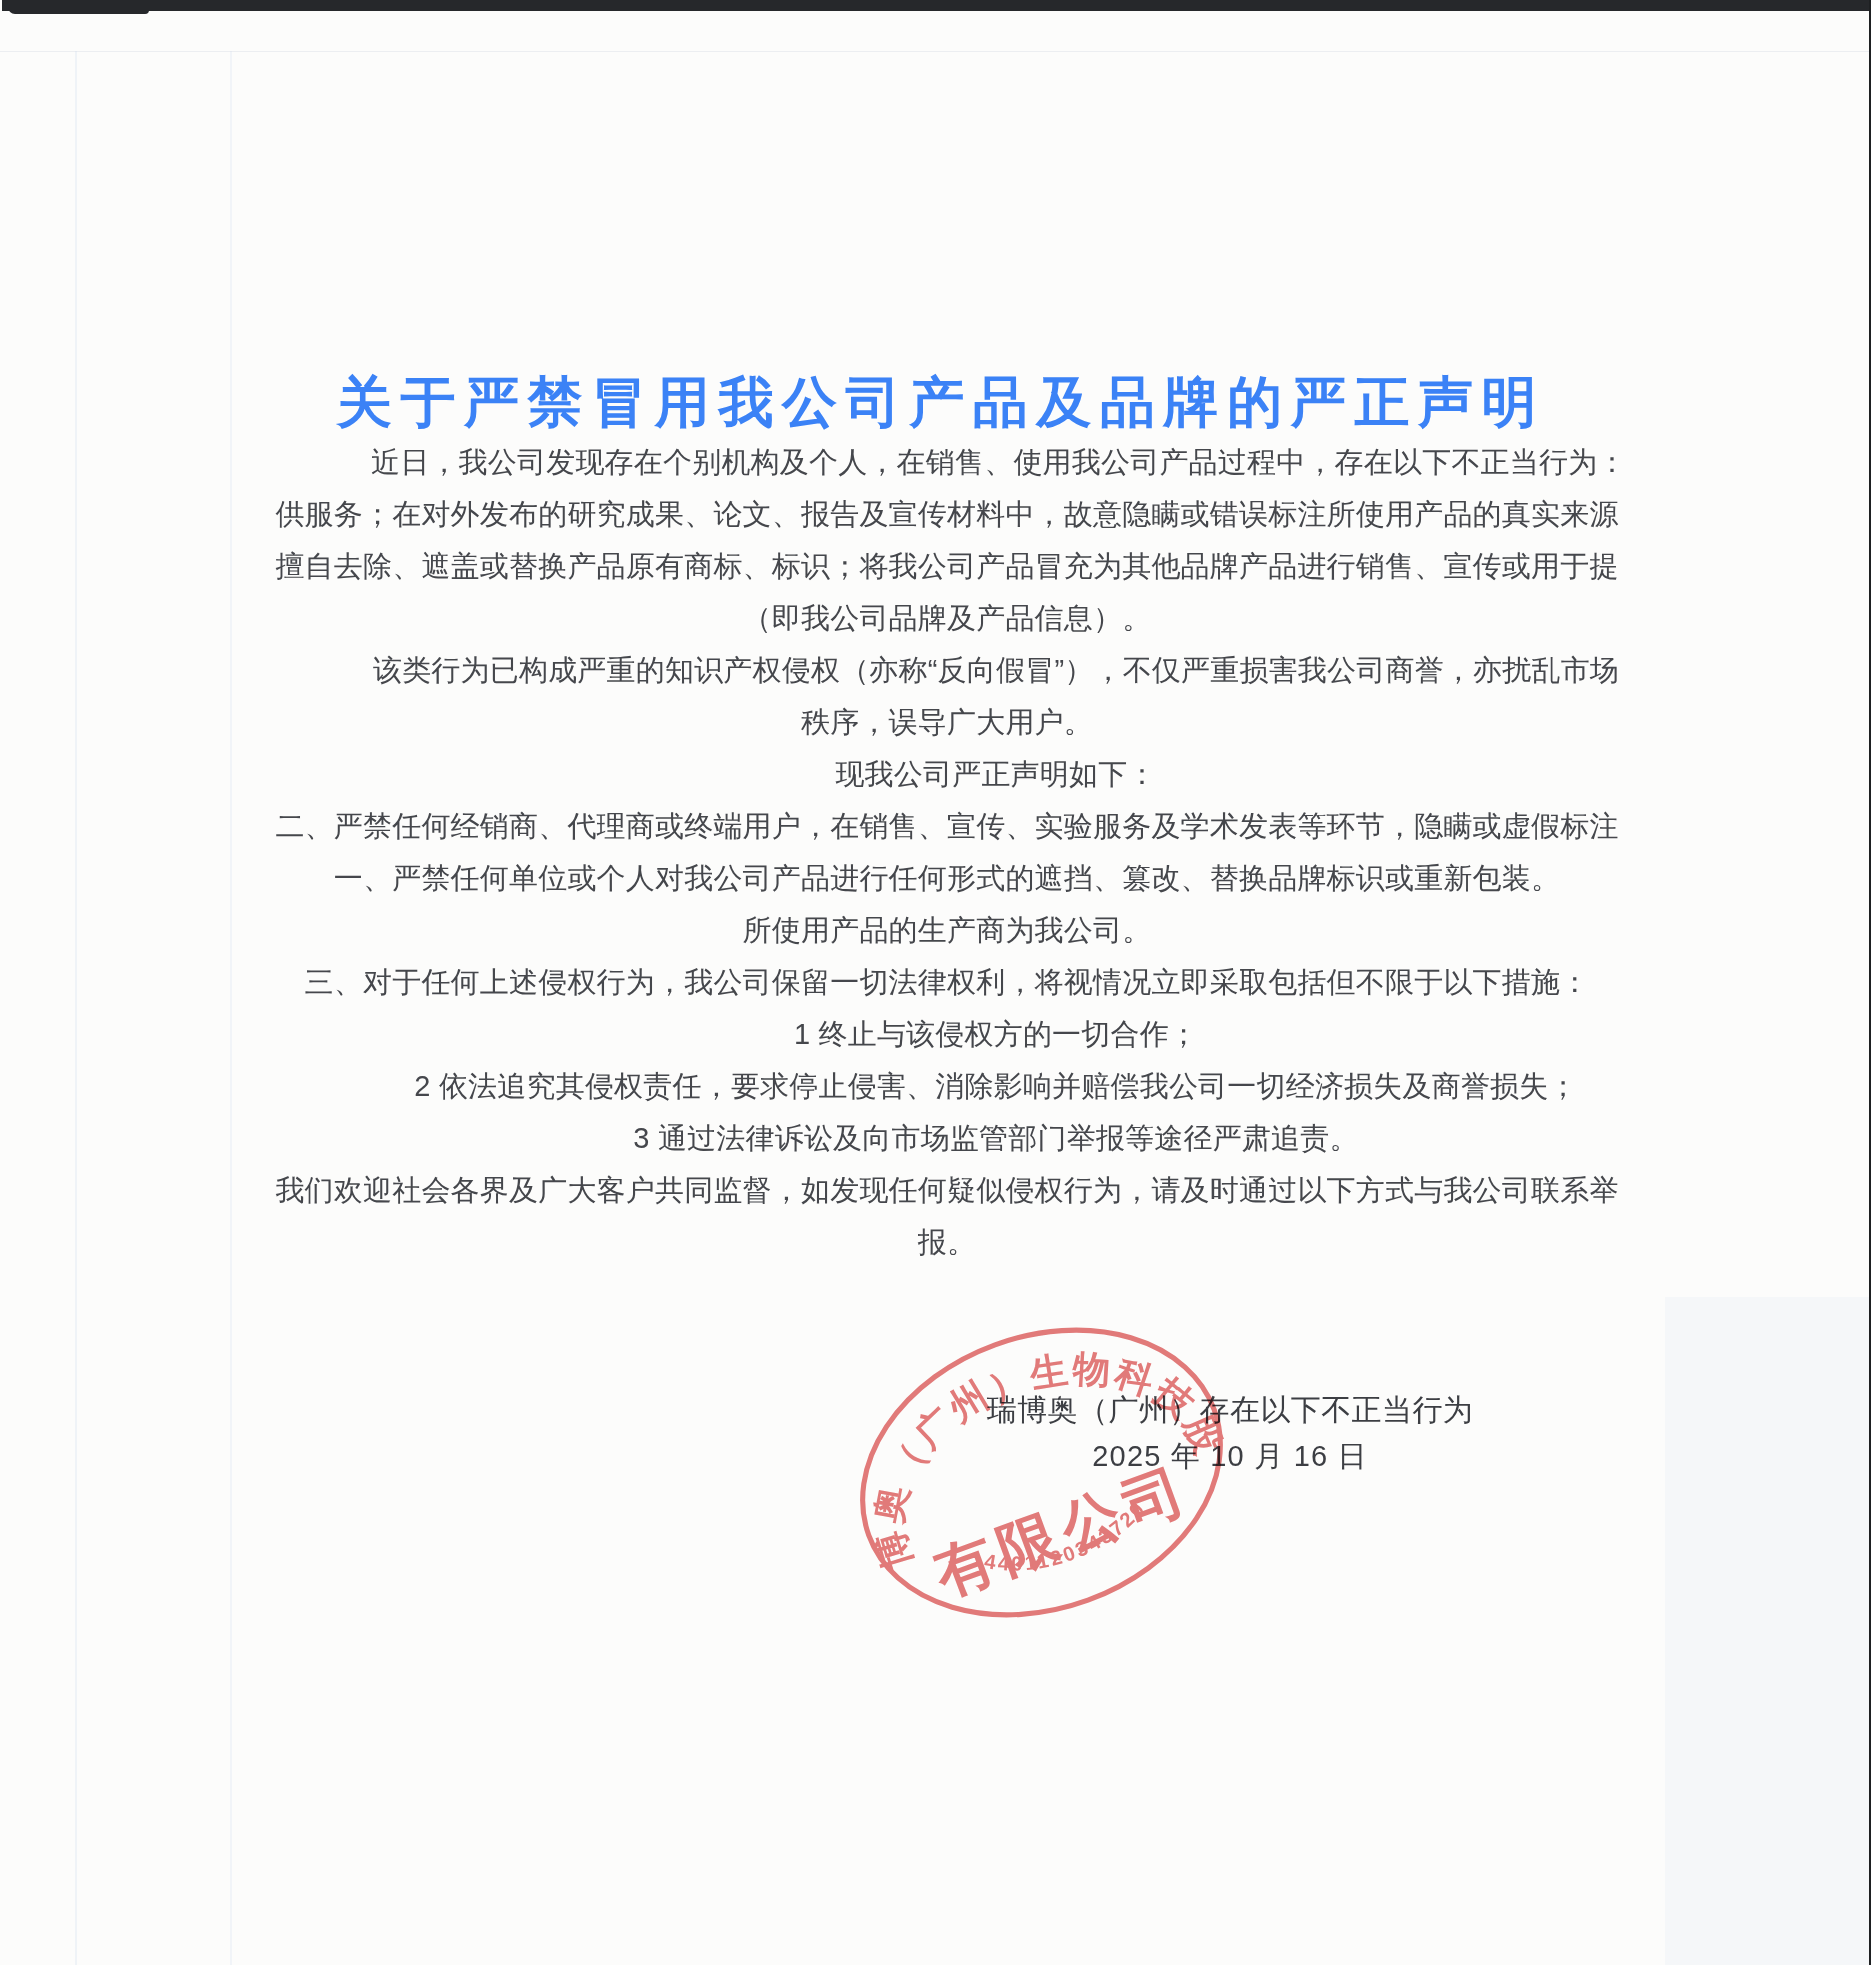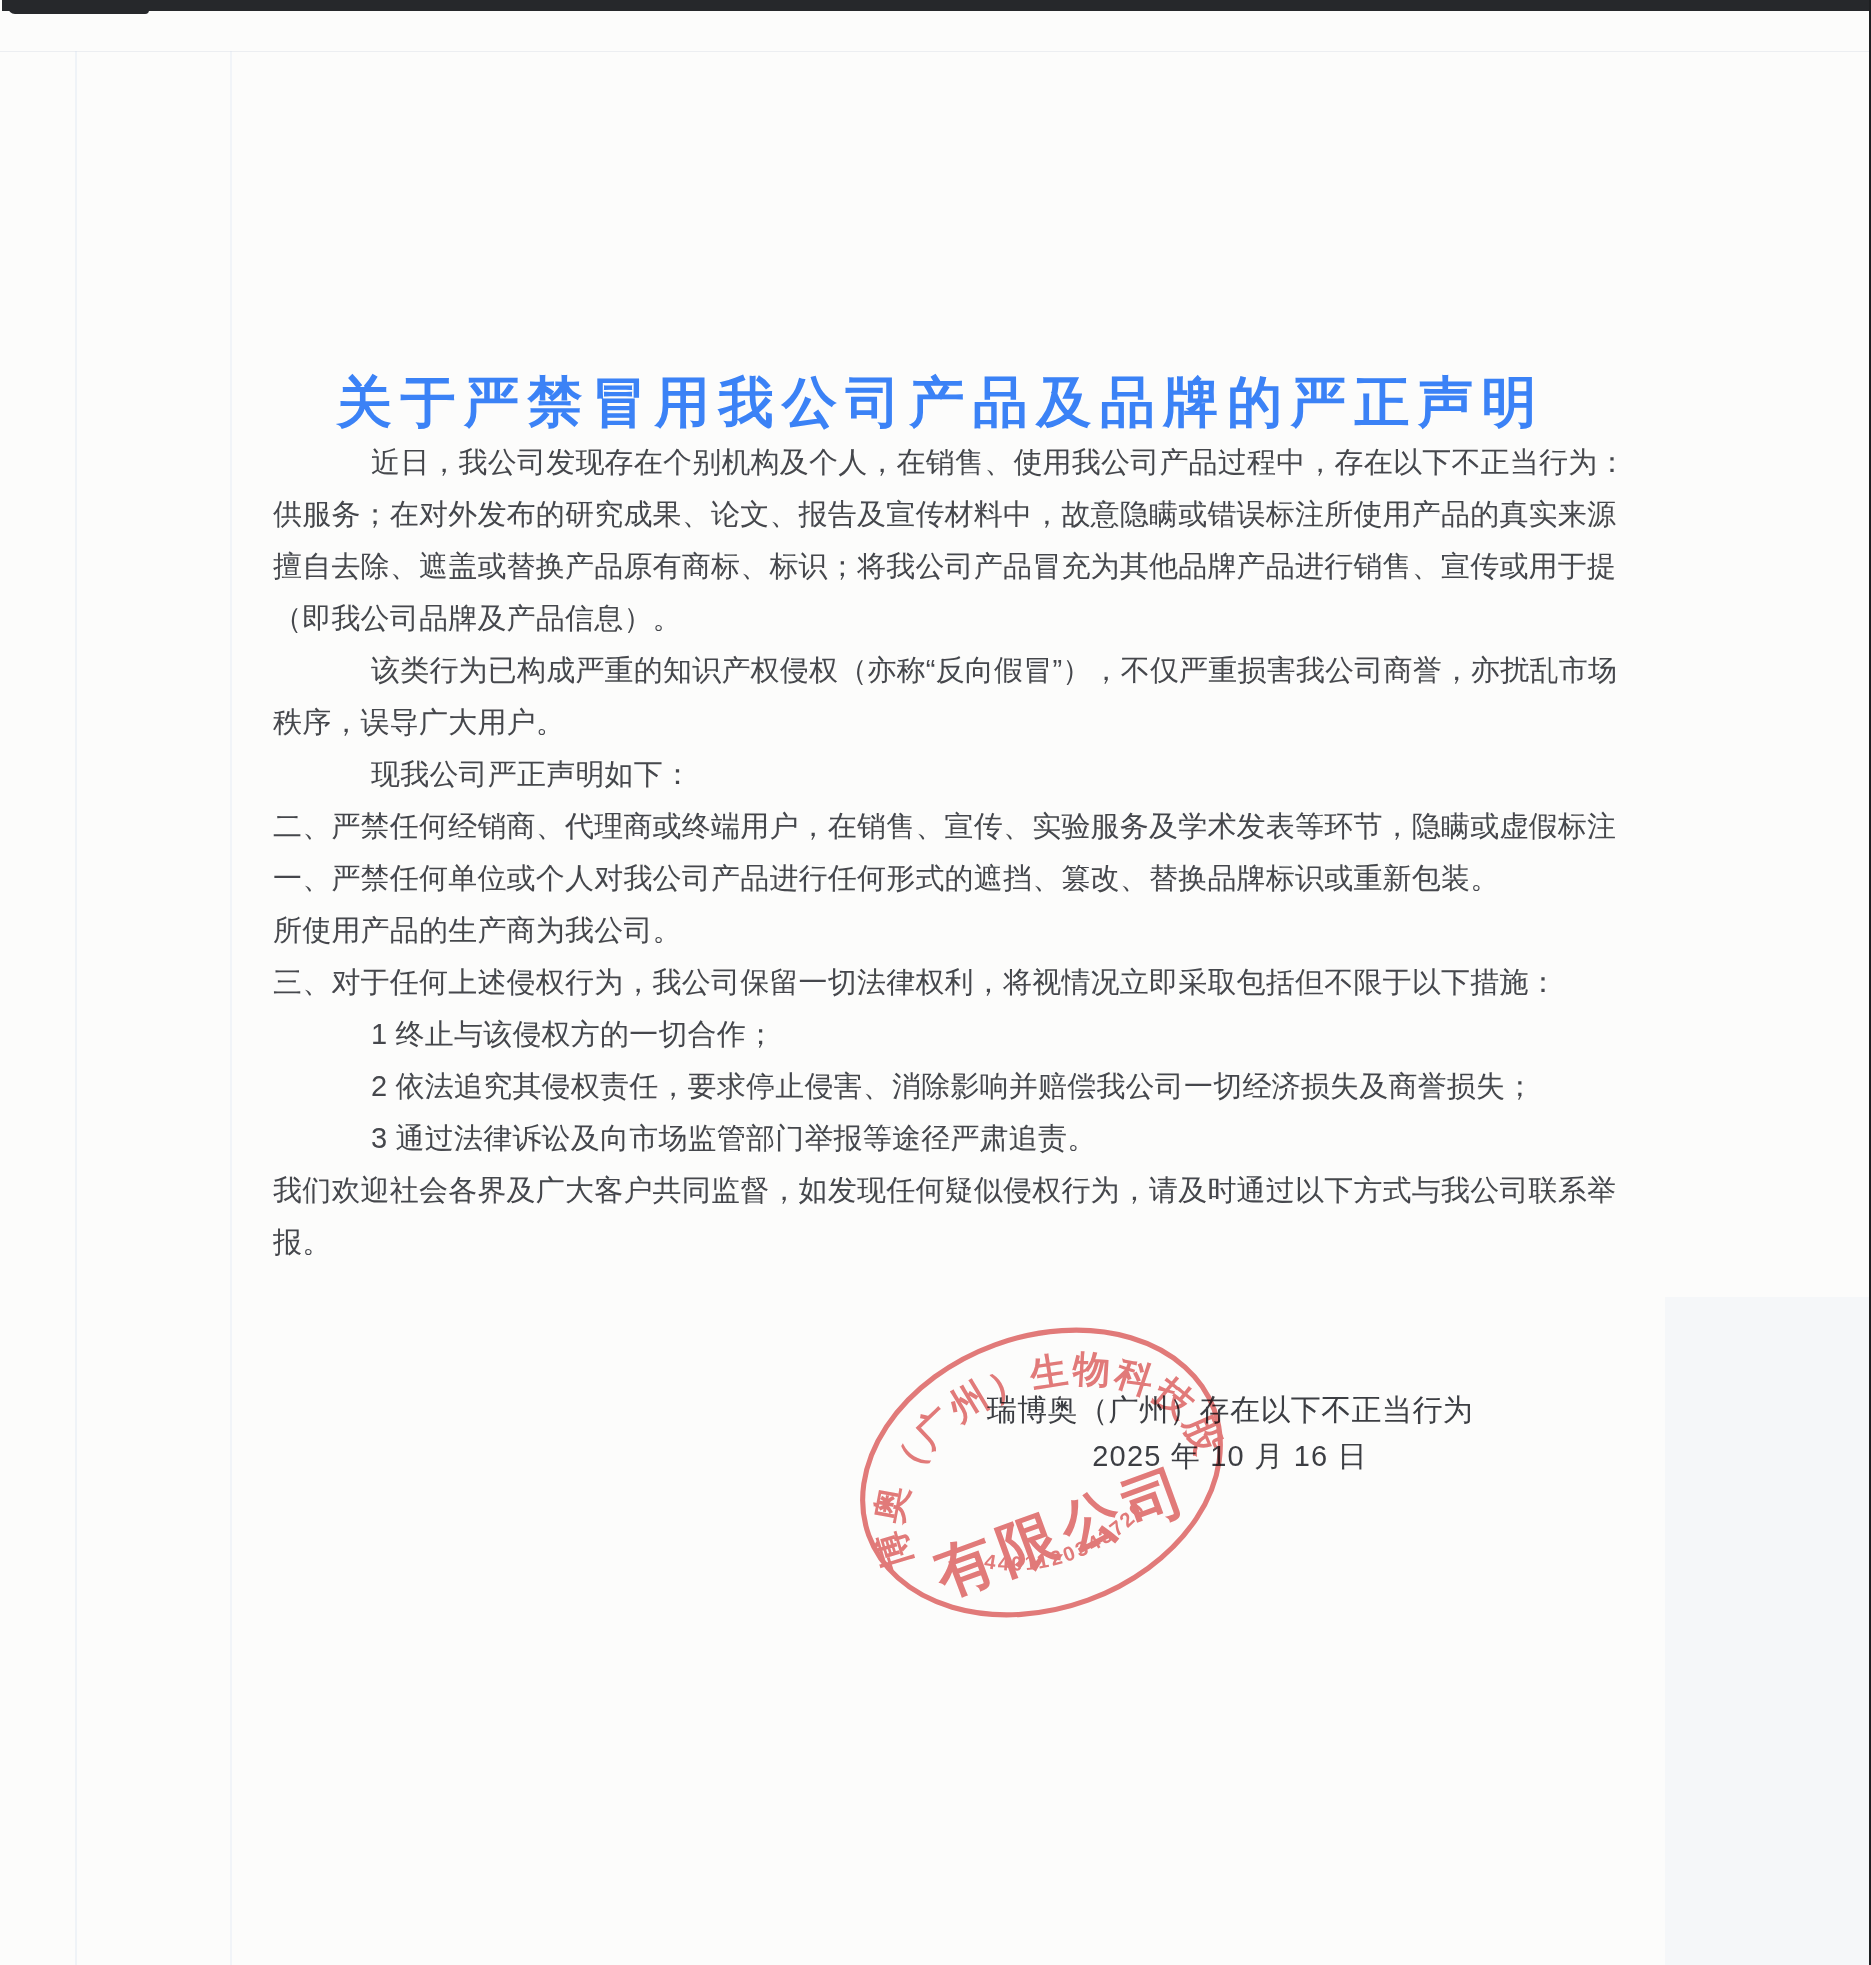--- a/index.html
+++ b/index.html
@@ -22,20 +22,21 @@
   
   .title{
     position:absolute;left:273px;top:346px;width:1336px;
     text-align:center;
     font-size:55px;font-weight:600;letter-spacing:8.6px;
     color:#3b82f6;white-space:nowrap;margin-top:20px;
   }
   .body-block{
     position:absolute;left:273px;top:436px;width:1348px;
     color:#45474c;
+    text-align:center;
   }
   .line{
     font-size:29px;line-height:52px;height:52px;
     white-space:nowrap;letter-spacing:0.2px;
   }
   .line.indent{padding-left:98px;}
 
   .signature-block{
     position:absolute;left:955px;top:1392px;width:550px;
     text-align:center;color:#3c3e43;

